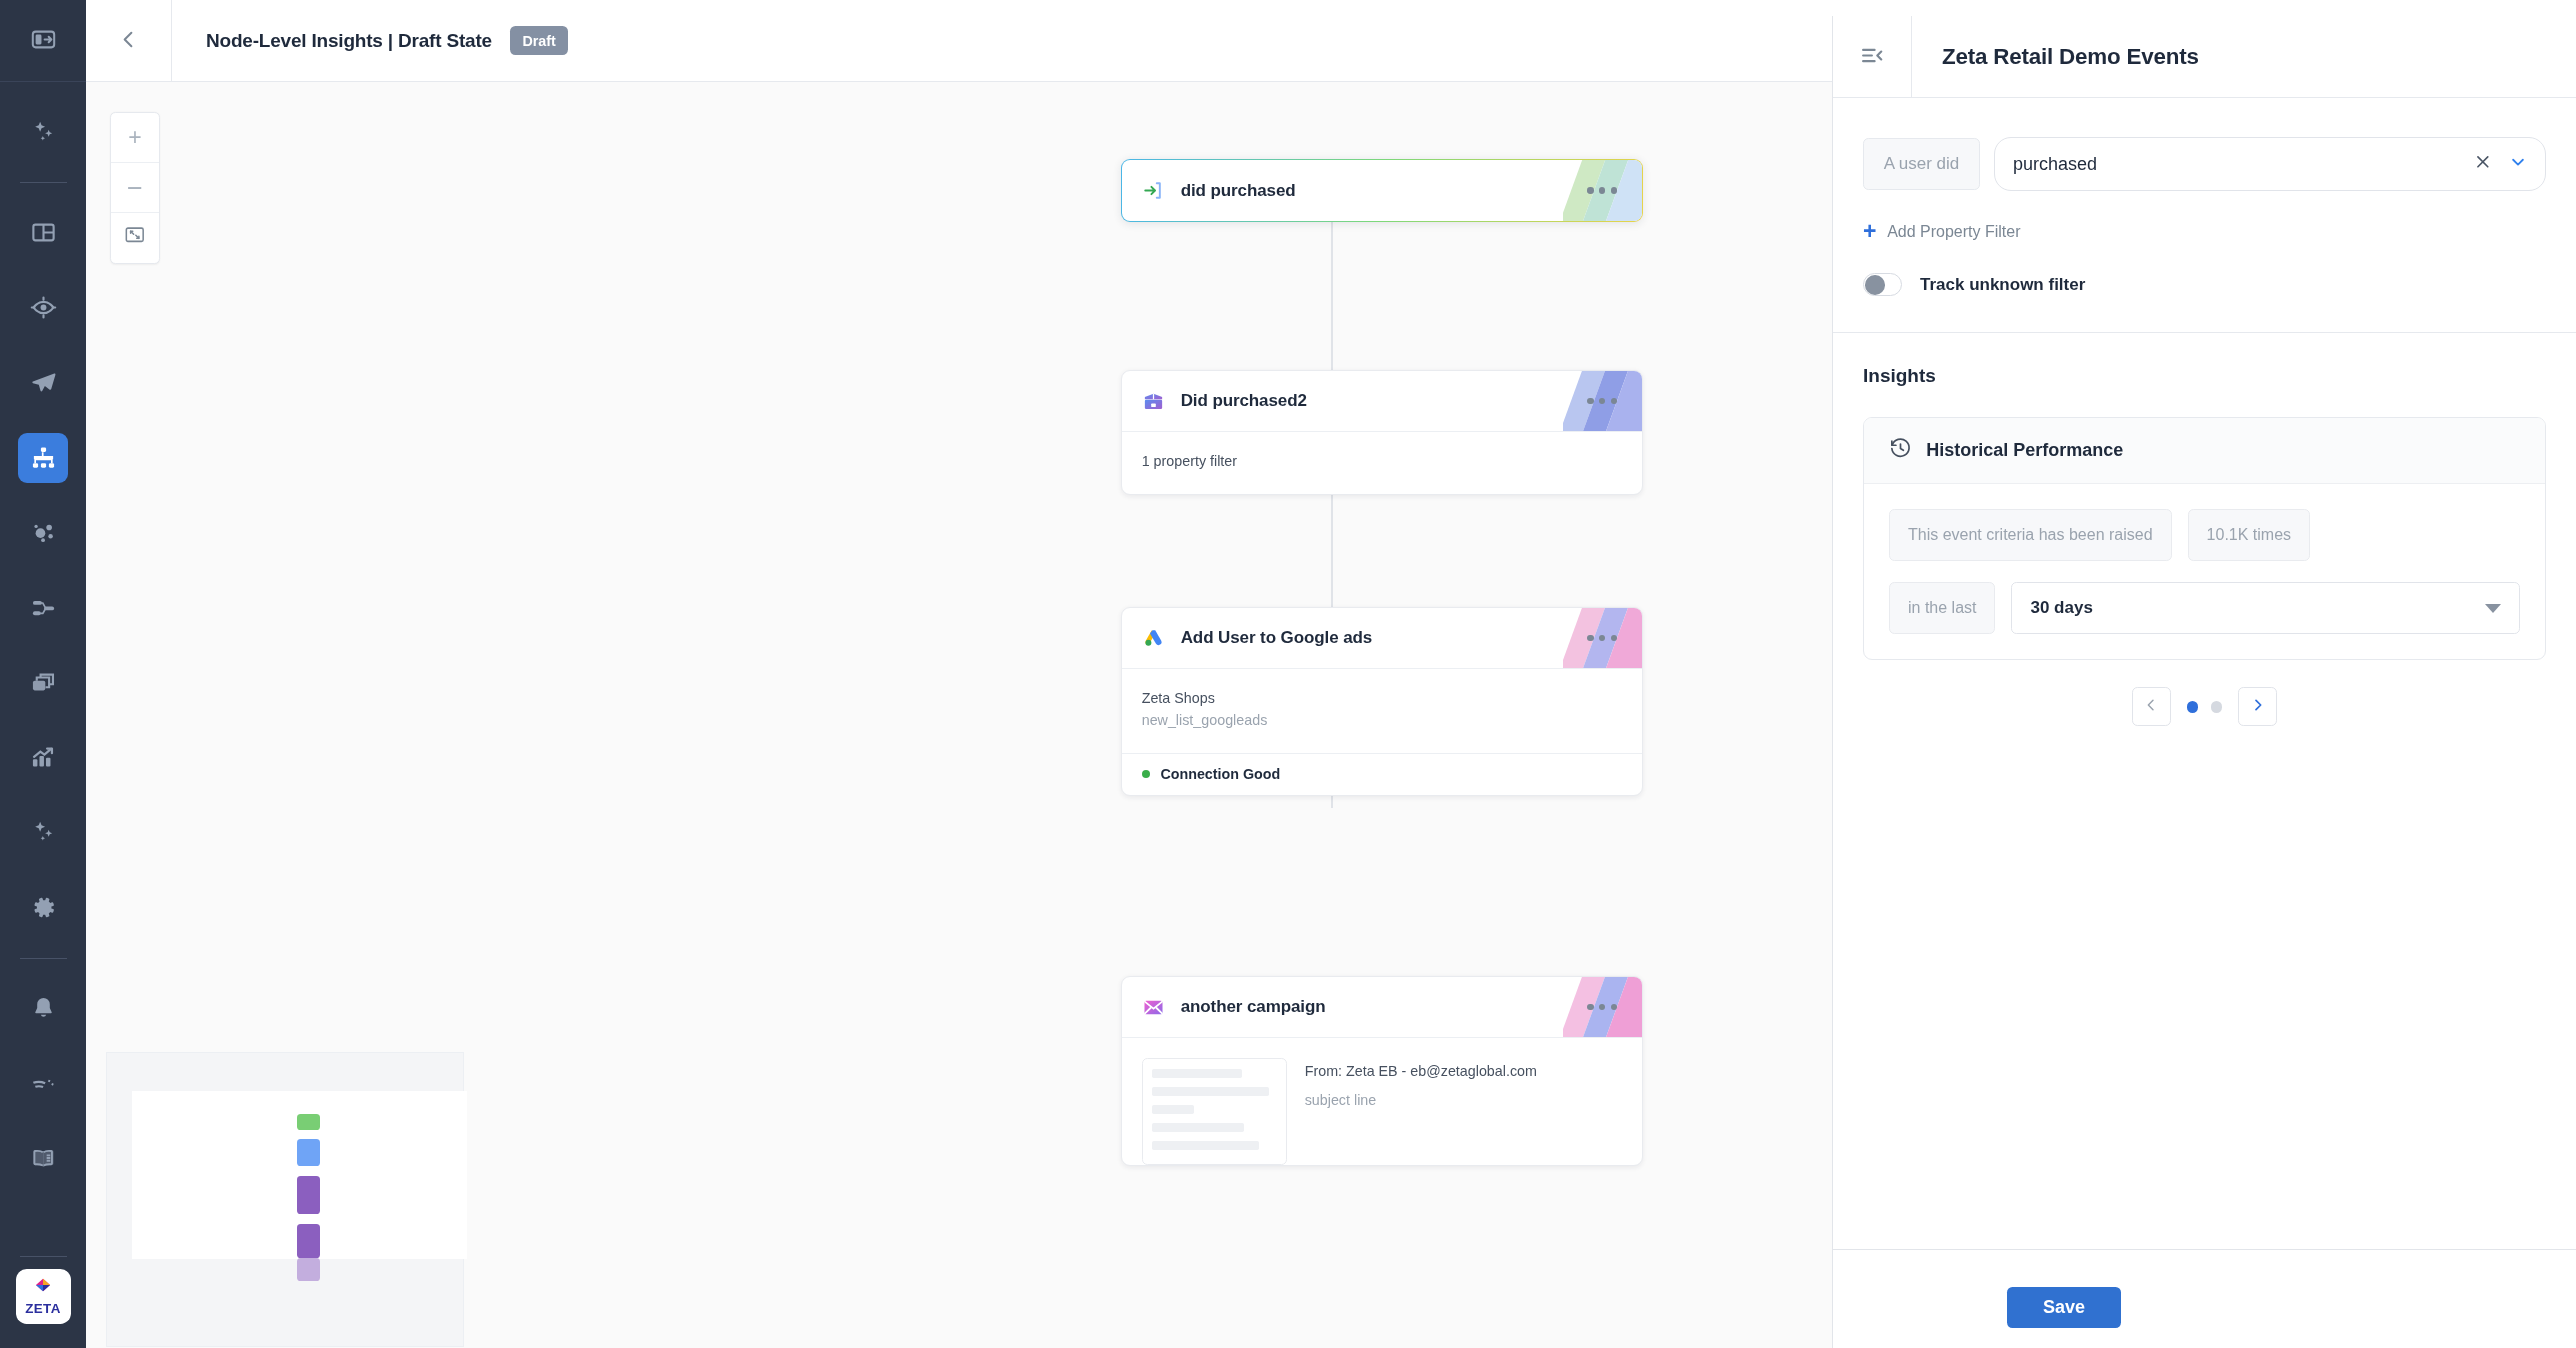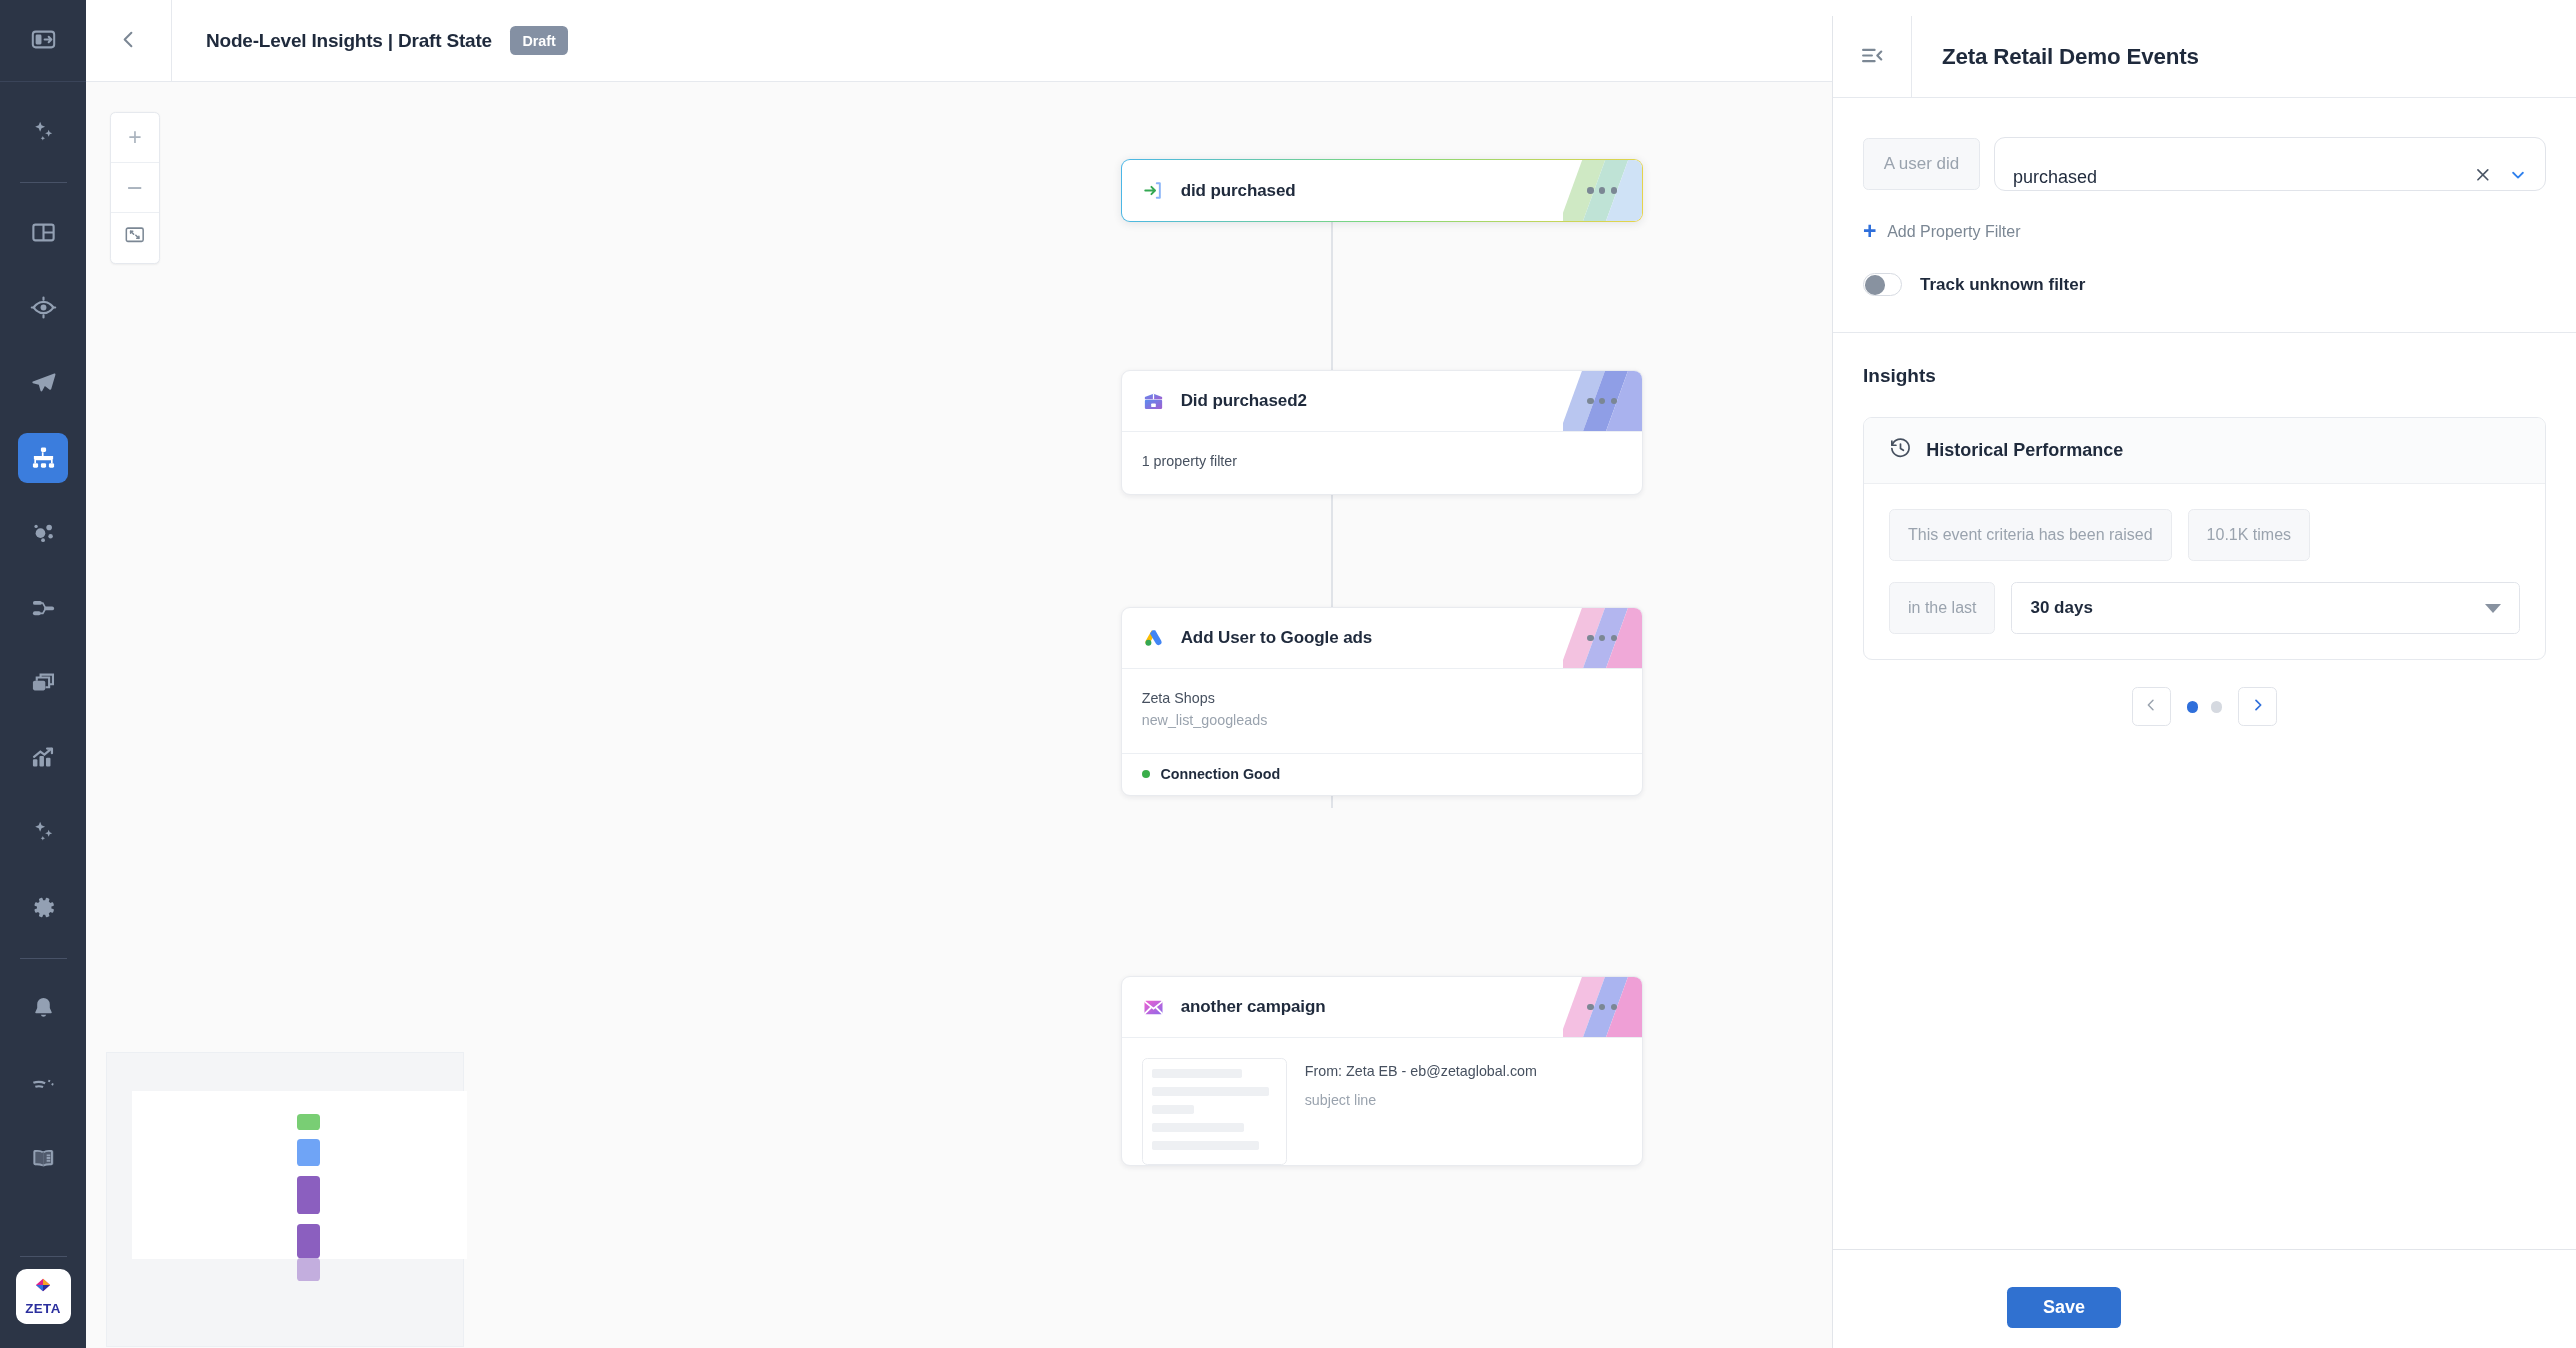--- a/index.html
+++ b/index.html
@@ -149,22 +149,22 @@
   .panel-title { font-size: 22.4px; font-weight: 700; color:#1f2a3c; margin-left: 30px; letter-spacing:-0.2px;}
   .panel-scroll { flex: 1 1 auto; padding: 0 30px; overflow: hidden; }
 
   .row-query { display:flex; align-items:center; gap: 14px; margin-top: 39px; }
   .chip-static {
     height: 52px; padding: 0 19.7px; display:flex; align-items:center;
     background:#f7f8fa; border:0.9px solid #e6e9ee; border-radius:5.4px;
     font-size: 17px; color:#9aa3ae;
   }
   .select-box {
-    flex: 1 1 auto; height: 54px; display:flex; align-items:flex-end;
-    border:0.9px solid #e1e4ea; border-radius:11px; padding: 2px 18px; background:#fff;
+    flex: 1 1 auto; height: 54px; display:flex; align-items:center;
+    border:0.9px solid #e1e4ea; border-radius:17px; padding: 8px 18px; background:#fff;
   }
   .select-val { font-size: 18px; color:#1f2a3c; }
   .select-acts { margin-left:auto; display:flex; align-items:center; gap: 16px; }
   .x-ico { color:#4a5565; font-size:19.7px; line-height:1;}
   .cv-ico { color:#2f80ed; }
 
   .add-filter {
     display:flex; align-items:center; gap: 10.7px; margin-top: 29px;
     font-size: 16px; color:#7b8794;
   }

